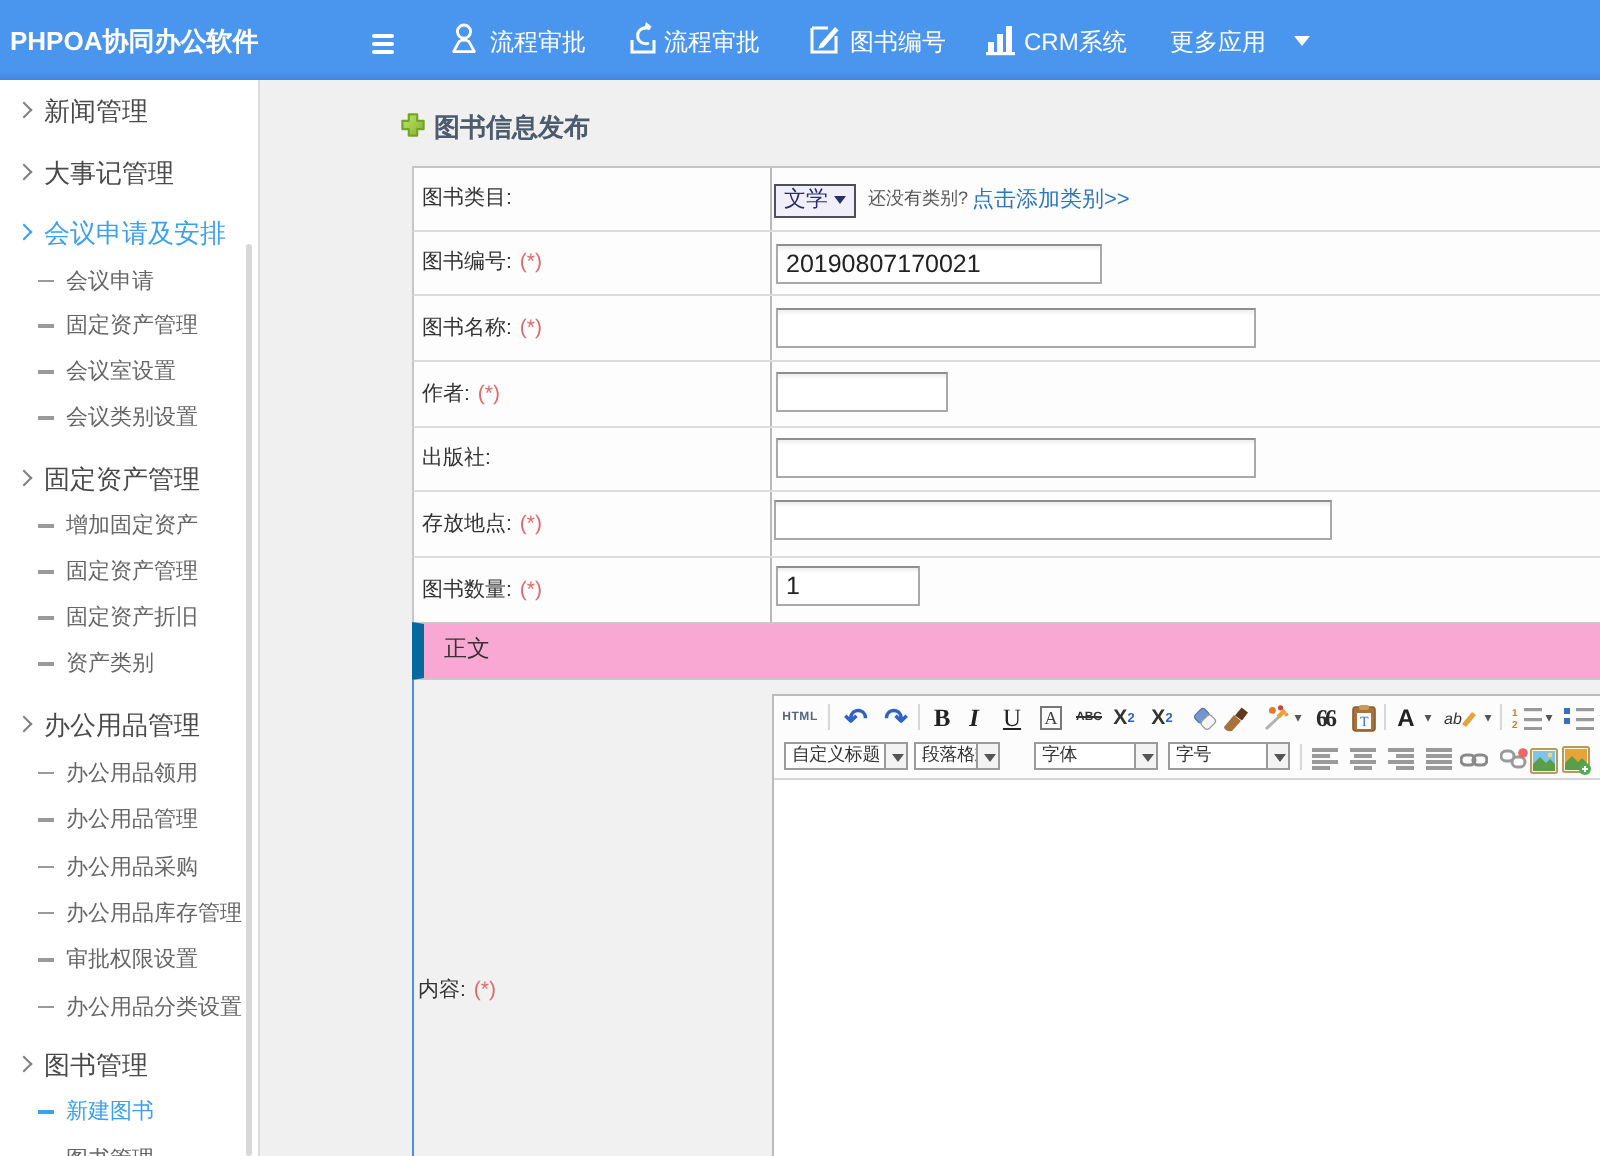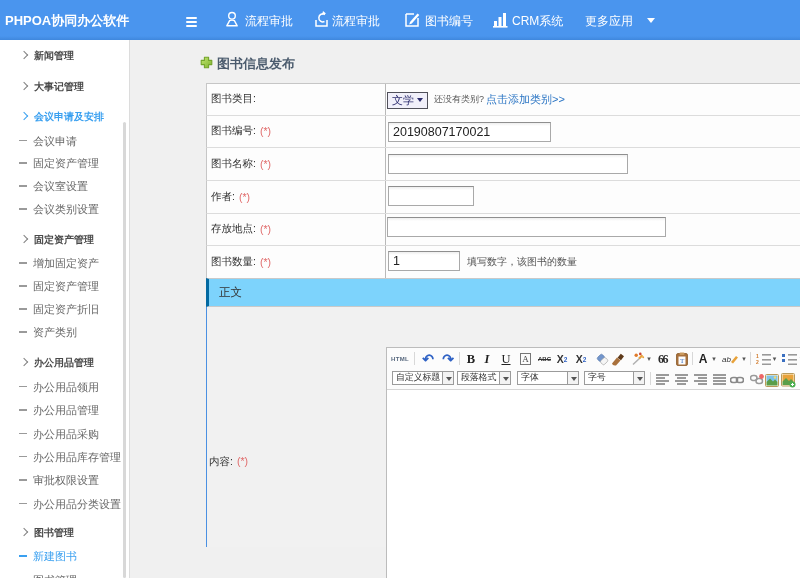--- a/index.html
+++ b/index.html
@@ -13,21 +13,21 @@
 #burger { position:absolute; left:186px; top:17px; width:11px; }
 #burger div { height:2px; background:#fff; margin-bottom:2px; border-radius:1px; }
 .navitem { position:absolute; top:0; height:40px; color:#fff; font-size:12px; line-height:42px; }
 .navico { position:absolute; top:0; height:40px; }
 #caret { position:absolute; left:647px; top:18px; width:0; height:0;
   border-left:4.5px solid transparent; border-right:4.5px solid transparent; border-top:5px solid #fff; }
 
 
 #side { position:absolute; left:0; top:40px; width:130px; height:538px; background:#fff; border-right:1px solid #dcdcdc; }
 #thumb { position:absolute; left:123px; top:122px; width:3px; height:456px; background:#d8d8d8; border-radius:2px; }
-.sh { position:absolute; left:12px; width:126px; height:16px; line-height:16px; font-size:10px; color:#4a4a4a;font-weight:bold; }
+.sh { position:absolute; left:0; width:126px; height:16px; line-height:16px; font-size:13px; color:#4a4a4a; }
 .sh .chv { position:absolute; left:8.5px; top:4.2px; width:6px; height:6px; border-top:1.5px solid #808080; border-right:1.5px solid #808080; transform:rotate(45deg); }
 .sh .t { position:absolute; left:22px; }
 .si { position:absolute; left:0; width:126px; height:16px; line-height:16px; font-size:11px; color:#666; }
 .si .dash { position:absolute; left:19px; top:7px; width:8px; height:1.5px; background:#9a9a9a; }
 .si .t { position:absolute; left:33px; }
 .blue, .blue .t { color:#3aa0f0 !important; }
 .blue .chv { border-color:#3aa0f0 !important; }
 .blue .dash { background:#3aa0f0; }
 
 
@@ -36,21 +36,21 @@
 
 
 #tbl { position:absolute; left:206px; top:83px; width:594px; border-top:1px solid #c6c6c6; }
 .row { position:relative; border-left:1px solid #c6c6c6; border-bottom:1px solid #dcdcdc; background:#fdfdfd; }
 .row .lbl { position:absolute; left:4px; top:0; bottom:0; display:flex; align-items:center; font-size:10.5px; color:#333; }
 .red { color:#e06a6a; margin-left:4px; font-size:10.5px; }
 .vline { position:absolute; left:177.5px; top:0; bottom:0; width:1px; background:#b9b9b9; }
 .inp { position:absolute; left:181px; border:1px solid #a9a9a9; border-top-color:#8f8f8f;
   background:linear-gradient(#eee 0px, #fff 3px); font-size:12.5px; color:#222; padding-left:4px;
   font-family:"Liberation Sans",sans-serif; display:flex; align-items:center; }
-#zwrow { height:29px; background:#7dd3fc; border-left:3px solid #0369a1; border-top:1px solid #c9c9c9; border-bottom:1px solid #c9c9c9; margin-top:-1px; position:relative;font-family:Liberation Mono, monospace; }
+#zwrow { height:29px; background:#f9a8d4; border-left:6px solid #0369a1; border-top:1px solid #c9c9c9; border-bottom:1px solid #c9c9c9; margin-top:-1px; position:relative;font-family:Liberation Mono, monospace; }
 #zwrow span { position:absolute; left:10px; top:0; line-height:27px; font-size:11.5px; color:#333; }
 #cntrow { height:240px; background:#f1f1f1; border-left:1px solid #4a90e2; position:relative; }
 #cntrow .lbl { position:absolute; left:2px; top:148px; font-size:10.5px; color:#333; }
 
 
 #sel { position:absolute; left:180px; top:8px; width:41px; height:17px; border:1px solid #50505a;
   background:#f1f0fa; font-size:11px; color:#2c2c6e; line-height:15px; padding-left:4px; }
 #sel .tri { position:absolute; right:4px; top:5px; width:0; height:0; border-left:3.5px solid transparent; border-right:3.5px solid transparent; border-top:4.5px solid #2c2c6e; }
 .hint { position:absolute; left:227px; top:0; bottom:0; display:flex; align-items:center; font-size:9px; color:#555; }
 .hint a { color:#2b75c4; text-decoration:none; position:absolute; left:52px; white-space:nowrap; font-size:11px; }
@@ -228,29 +228,33 @@
     <div class="lbl">图书名称:<span class="red">(*)</span></div>
       <div class="vline"></div>
     <div class="inp" style="top:5.5px; width:240px; height:20px;"></div>
   </div>
   <div class="row" style="height:32.7px">
     <div class="lbl">作者:<span class="red">(*)</span></div>
       <div class="vline"></div>
     <div class="inp" style="top:5.5px; width:86px; height:20px;"></div>
   </div>
   <div class="row" style="height:32.7px">
+    <div class="lbl">出版社:</div>
+      <div class="vline"></div>
+    <div class="inp" style="top:5.5px; width:240px; height:20px;"></div>
+  </div>
+  <div class="row" style="height:32.7px">
     <div class="lbl">存放地点:<span class="red">(*)</span></div>
       <div class="vline"></div>
     <div class="inp" style="top:3.5px; left:180px; width:279px; height:20px;"></div>
   </div>
   <div class="row" style="height:32.6px">
     <div class="lbl">图书数量:<span class="red">(*)</span></div>
       <div class="vline"></div>
     <div class="inp" style="top:4.5px; width:72px; height:20px;">1</div>
-    <div class="hint" style="left:260px; color:#555; font-size:10px;">填写数字，该图书的数量</div>
   </div>
   <div id="zwrow">
       <span>正文</span>
     </div>
   <div id="cntrow">
     <div class="lbl">内容:<span class="red">(*)</span></div>
   </div>
 </div>
 
 <div id="editor">
@@ -331,21 +335,21 @@
           <rect x="6" y="1" width="9" height="1.6" fill="#999"></rect>
           <rect x="0" y="6" width="3" height="3" fill="#3a6fc0"></rect>
           <rect x="6" y="6" width="9" height="1.6" fill="#999"></rect>
           <rect x="6" y="10.5" width="9" height="1.6" fill="#999"></rect>
         </svg>
       </div>
 <div class="ti" style="left:411px; width:7px; font-size:7px; color:#555;">▾</div>
 </div>
 <div id="tb2">
     <div class="dd" style="left:5px; width:62px;">自定义标题<span class="cx"></span></div>
-    <div class="dd" style="left:70px; width:54px;">段落格式<span class="cx"></span></div>
+    <div class="dd" style="left:70px; width:43px;">段落格式<span class="cx"></span></div>
     <div class="dd" style="left:130px; width:62px;">字体<span class="cx"></span></div>
     <div class="dd" style="left:197px; width:61px;">字号<span class="cx"></span></div>
     <div class="sep" style="left:263px; top:2px;"></div>
     <div class="ali" style="left:269px">
         <div style="width:13px"></div>
         <div style="width:9px"></div>
         <div style="width:13px"></div>
         <div style="width:9px"></div>
       </div>
     <div class="ali" style="left:288px">

